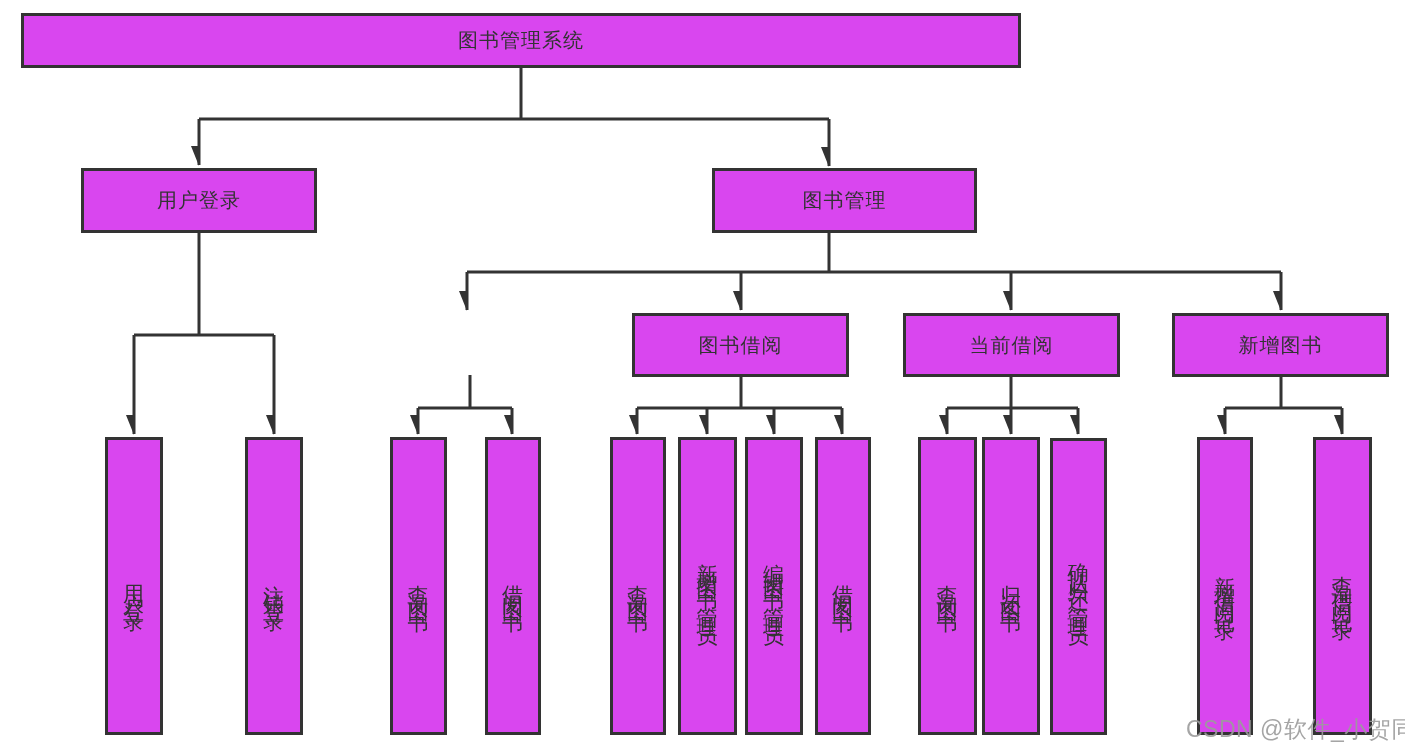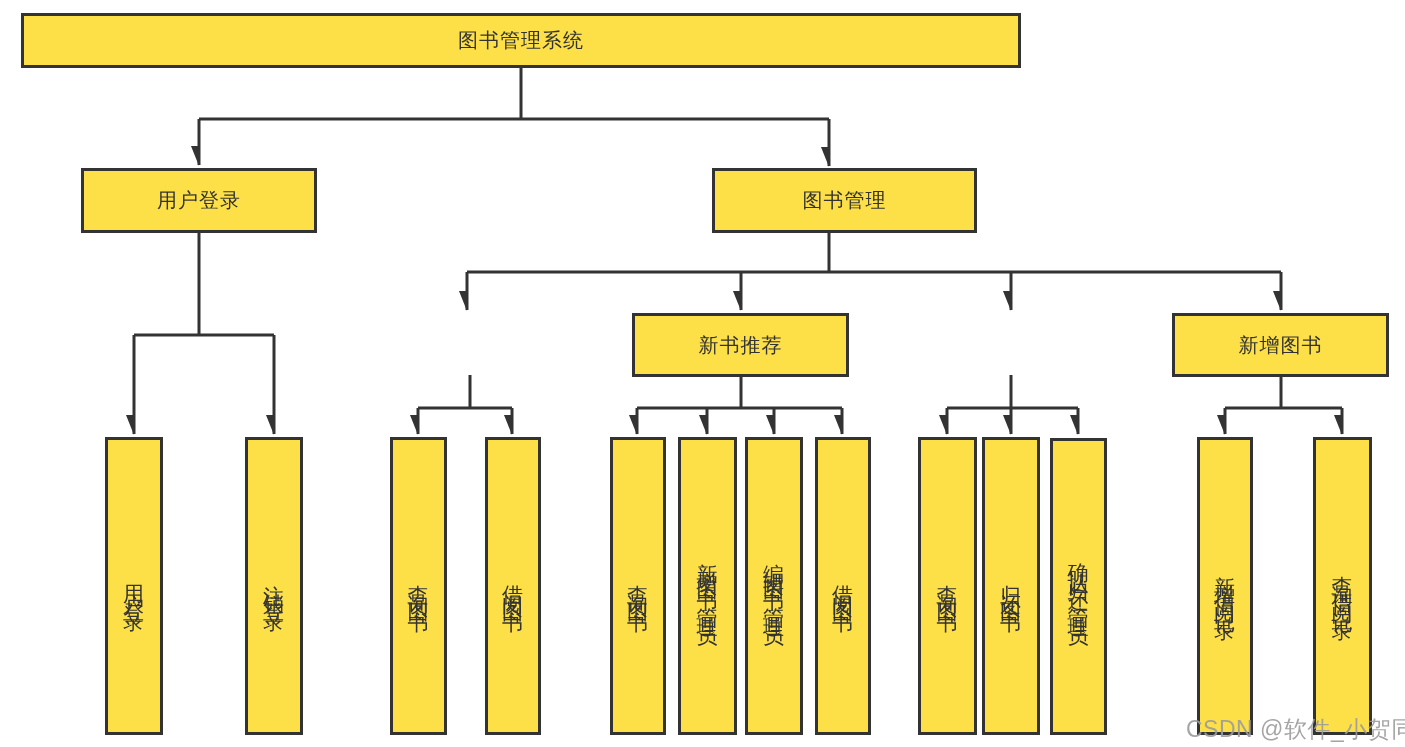--- a/index.html
+++ b/index.html
@@ -8,21 +8,21 @@
     width:1405px;height:747px;
     background:#ffffff;
     font-family:"Liberation Sans","DejaVu Sans",sans-serif;
     overflow:hidden;
   }
   #connectors{position:absolute;left:0;top:0;z-index:1;}
   .node{
     position:absolute;
     box-sizing:border-box;
     border:3px solid #333333;
-    background:#fde047;
+    background:#d946ef;
     display:flex;
     align-items:center;
     justify-content:center;
     color:#333333;
     z-index:2;
   }
   .node.h span{
     font-size:20px;
     letter-spacing:1px;
     white-space:nowrap;
@@ -99,21 +99,24 @@
   </div>
 
   <div class="node h" style="left:81px;top:168px;width:236px;height:65px">
     <span>用户登录</span>
   </div>
   <div class="node h" style="left:712px;top:168px;width:265px;height:65px">
     <span>图书管理</span>
   </div>
 
   <div class="node h" style="left:632px;top:313px;width:217px;height:64px">
-    <span>新书推荐</span>
+    <span>图书借阅</span>
+  </div>
+  <div class="node h" style="left:903px;top:313px;width:217px;height:64px">
+    <span>当前借阅</span>
   </div>
   <div class="node h" style="left:1172px;top:313px;width:217px;height:64px">
     <span>新增图书</span>
   </div>
 
   <div class="node leaf" style="left:105px;top:437px;width:58px;height:298px">
     <span>用户登录</span>
   </div>
   <div class="node leaf" style="left:245px;top:437px;width:58px;height:298px">
     <span>注销登录</span>

